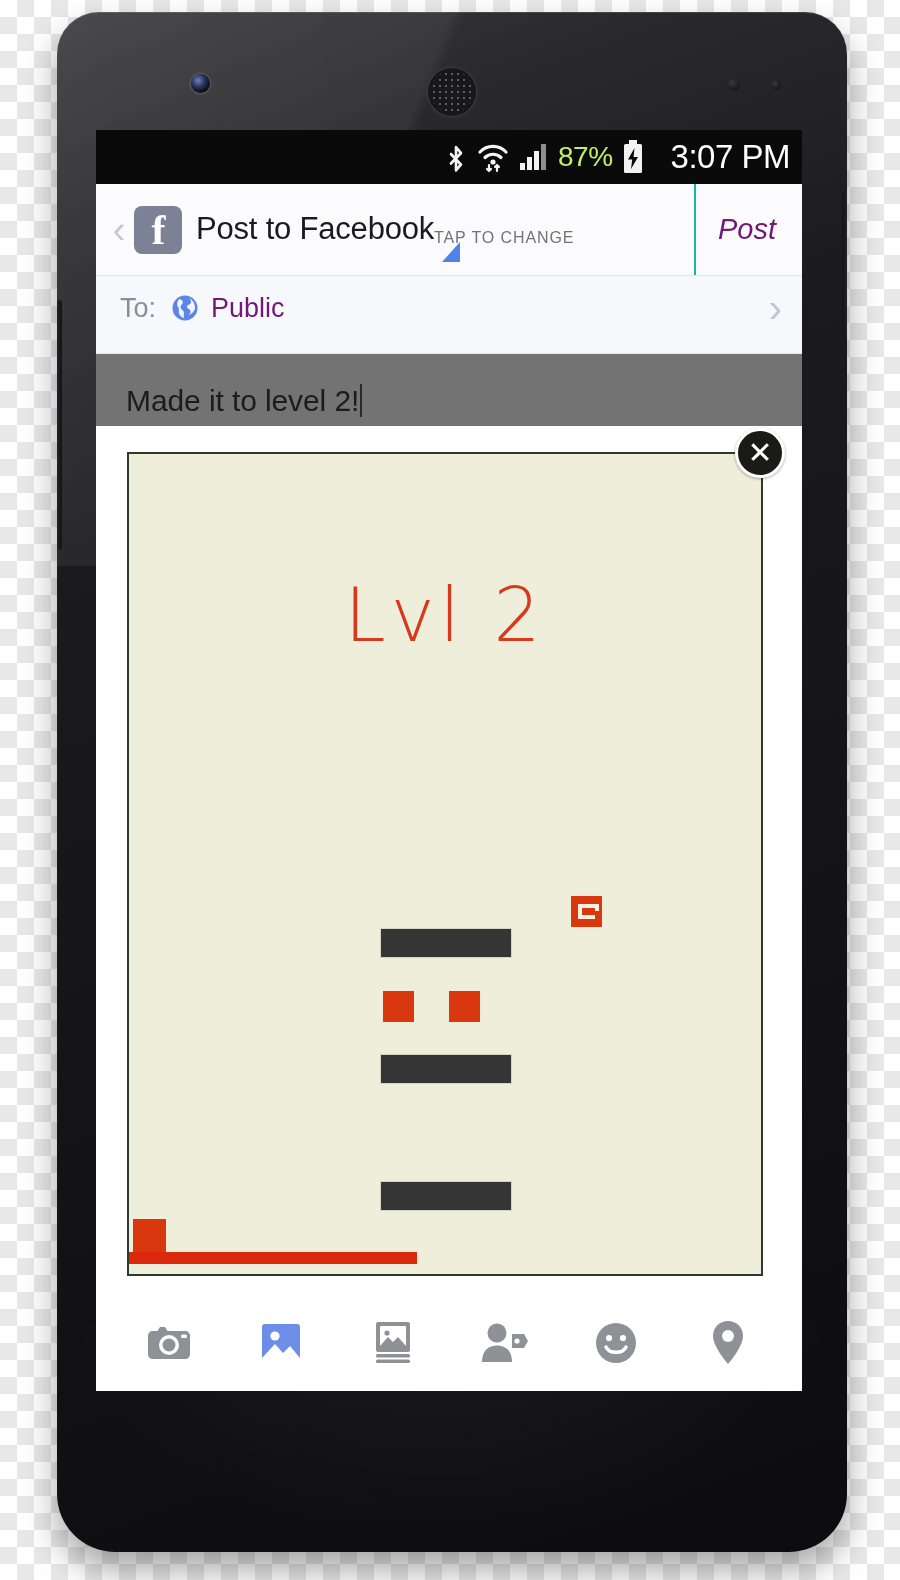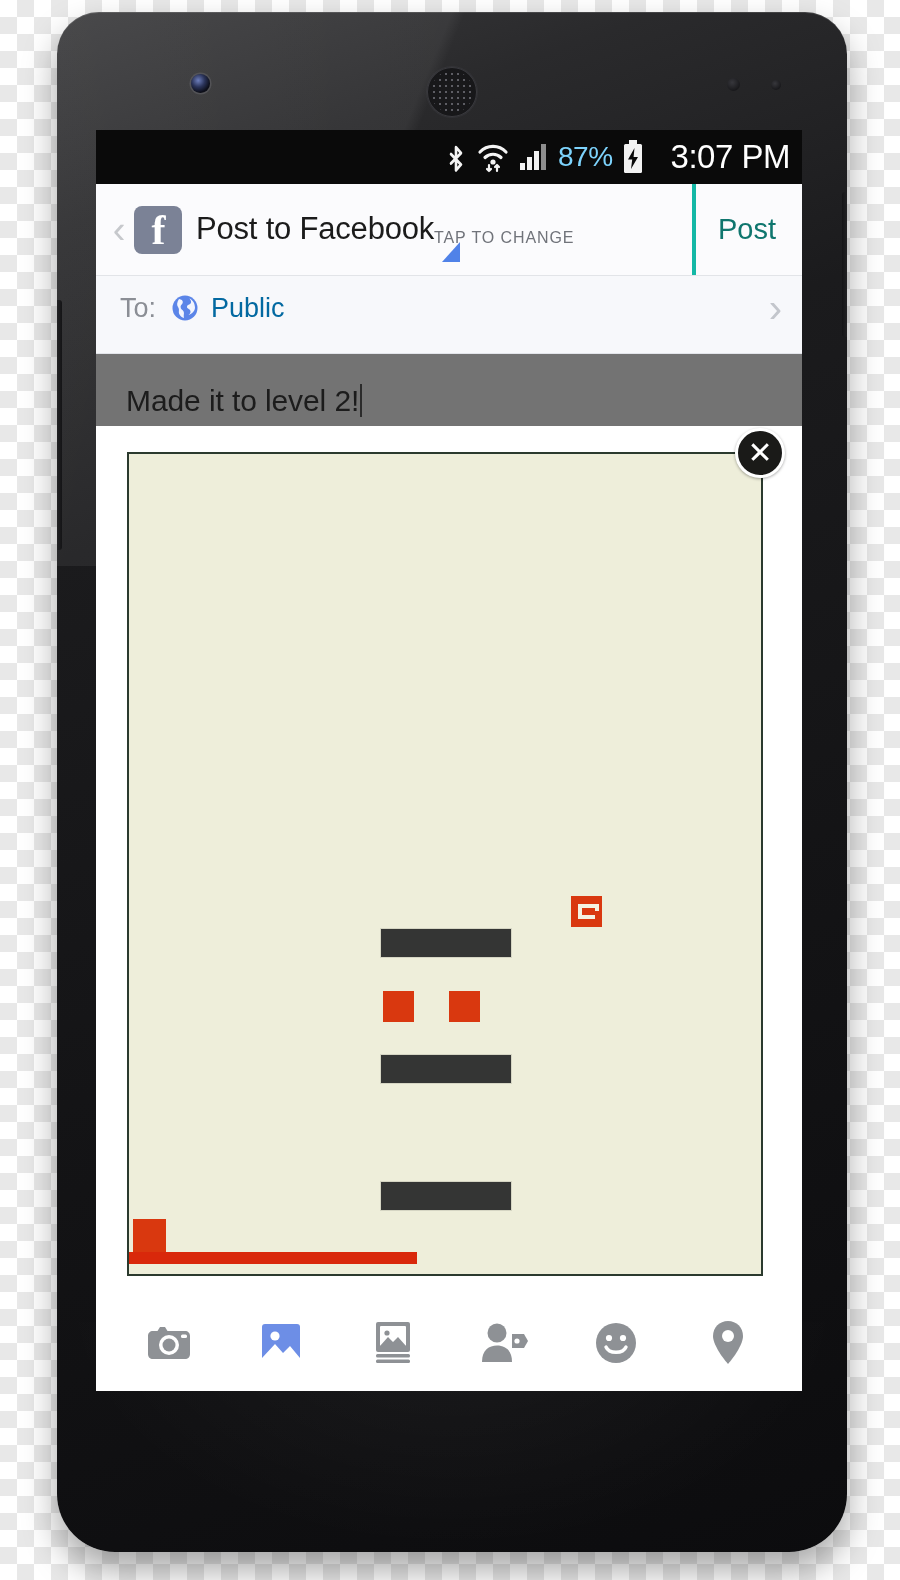--- a/index.html
+++ b/index.html
@@ -127,21 +127,21 @@
     align-items: center;
     justify-content: flex-end;
     padding-right: 12px;
     gap: 9px;
     color: #ffffff;
   }
   #status-bar .sb-icon { display: flex; align-items: center; }
   #sb-battery-text {
     font-size: 28px;
     letter-spacing: -0.5px;
-    color: #7dd3fc;
+    color: #bef264;
     font-family: "Liberation Sans", sans-serif;
   }
   #sb-clock {
     font-size: 33px;
     color: #ffffff;
     letter-spacing: -0.5px;
     margin-left: 18px;
     font-family: "Liberation Sans", sans-serif;
   }
 
@@ -201,40 +201,41 @@
     width: 0; height: 0;
     border-left: 18px solid transparent;
     border-bottom: 20px solid #5082e8;
   }
   #post-button {
     margin-left: auto;
     padding: 0 26px 0 22px;
     height: 100%;
     display: flex;
     align-items: center;
-    border-left: 4px solid #14b8a6;
-    color: #0f766e;
+    border-left: 2px solid #14b8a6;
+    color: #701a75;
     font-size: 29px;
     cursor: pointer;
+    font-style: italic;
   }
 
   
   #audience-row {
     position: relative;
     height: 78px;
     background: #f7f8fb;
     border-bottom: 1px solid #e3e5ea;
     display: flex;
     align-items: center;
     padding: 0 20px 13px 24px;
     cursor: pointer;
   }
   #audience-label { font-size: 27px; color: #8b8e95; margin-right: 14px; }
   #globe-icon { margin-right: 11px; display: flex; align-items: center; }
-  #audience-value { font-size: 27px; color: #0369a1; }
+  #audience-value { font-size: 27px; color: #701a75; }
   #audience-chevron {
     margin-left: auto;
     color: #c3c6cc;
     font-size: 40px;
     line-height: 0.8;
     font-family: "Liberation Sans", sans-serif;
   }
 
   
   #composer {
@@ -464,20 +465,21 @@
       <span id="composer-text">Made it to level 2!</span><span id="text-caret"></span>
     </div>
 
     <div id="attachment-wrap">
 
       <div id="close-attachment">
         <span class="x-glyph">✕</span>
       </div>
 
       <div id="game-panel" style="background: rgb(238, 238, 218); border-color: rgb(43, 58, 46);">
+        <div id="level-label">Lvl 2</div>
 
         <div class="platform" style="left: 252px; top: 475px; width: 130px; height: 28px; background: rgb(52, 53, 52);"></div>
         <div class="platform" style="left: 252px; top: 601px; width: 130px; height: 28px; background: rgb(52, 53, 52);"></div>
         <div class="platform" style="left: 252px; top: 728px; width: 130px; height: 28px; background: rgb(52, 53, 52);"></div>
 
         <div class="enemy-block" style="left: 254px; top: 537px; width: 31px; height: 31px; background: rgb(217, 56, 15);"></div>
         <div class="enemy-block" style="left: 320px; top: 537px; width: 31px; height: 31px; background: rgb(217, 56, 15);"></div>
 
         <div id="goal-block" style="left: 442px; top: 442px; width: 31px; height: 31px; background: rgb(217, 56, 15);">
           <span class="goal-glyph"></span>

